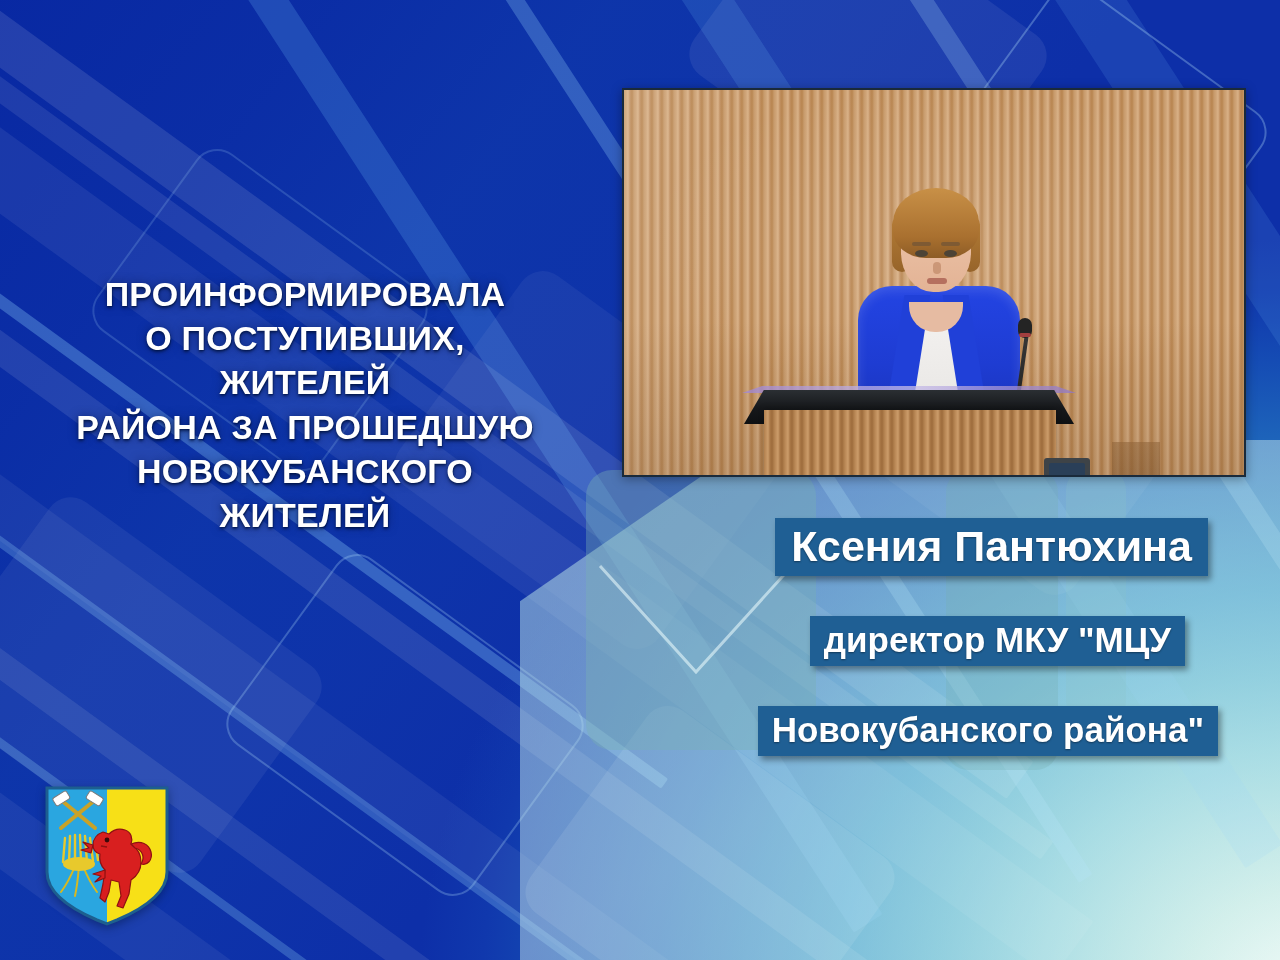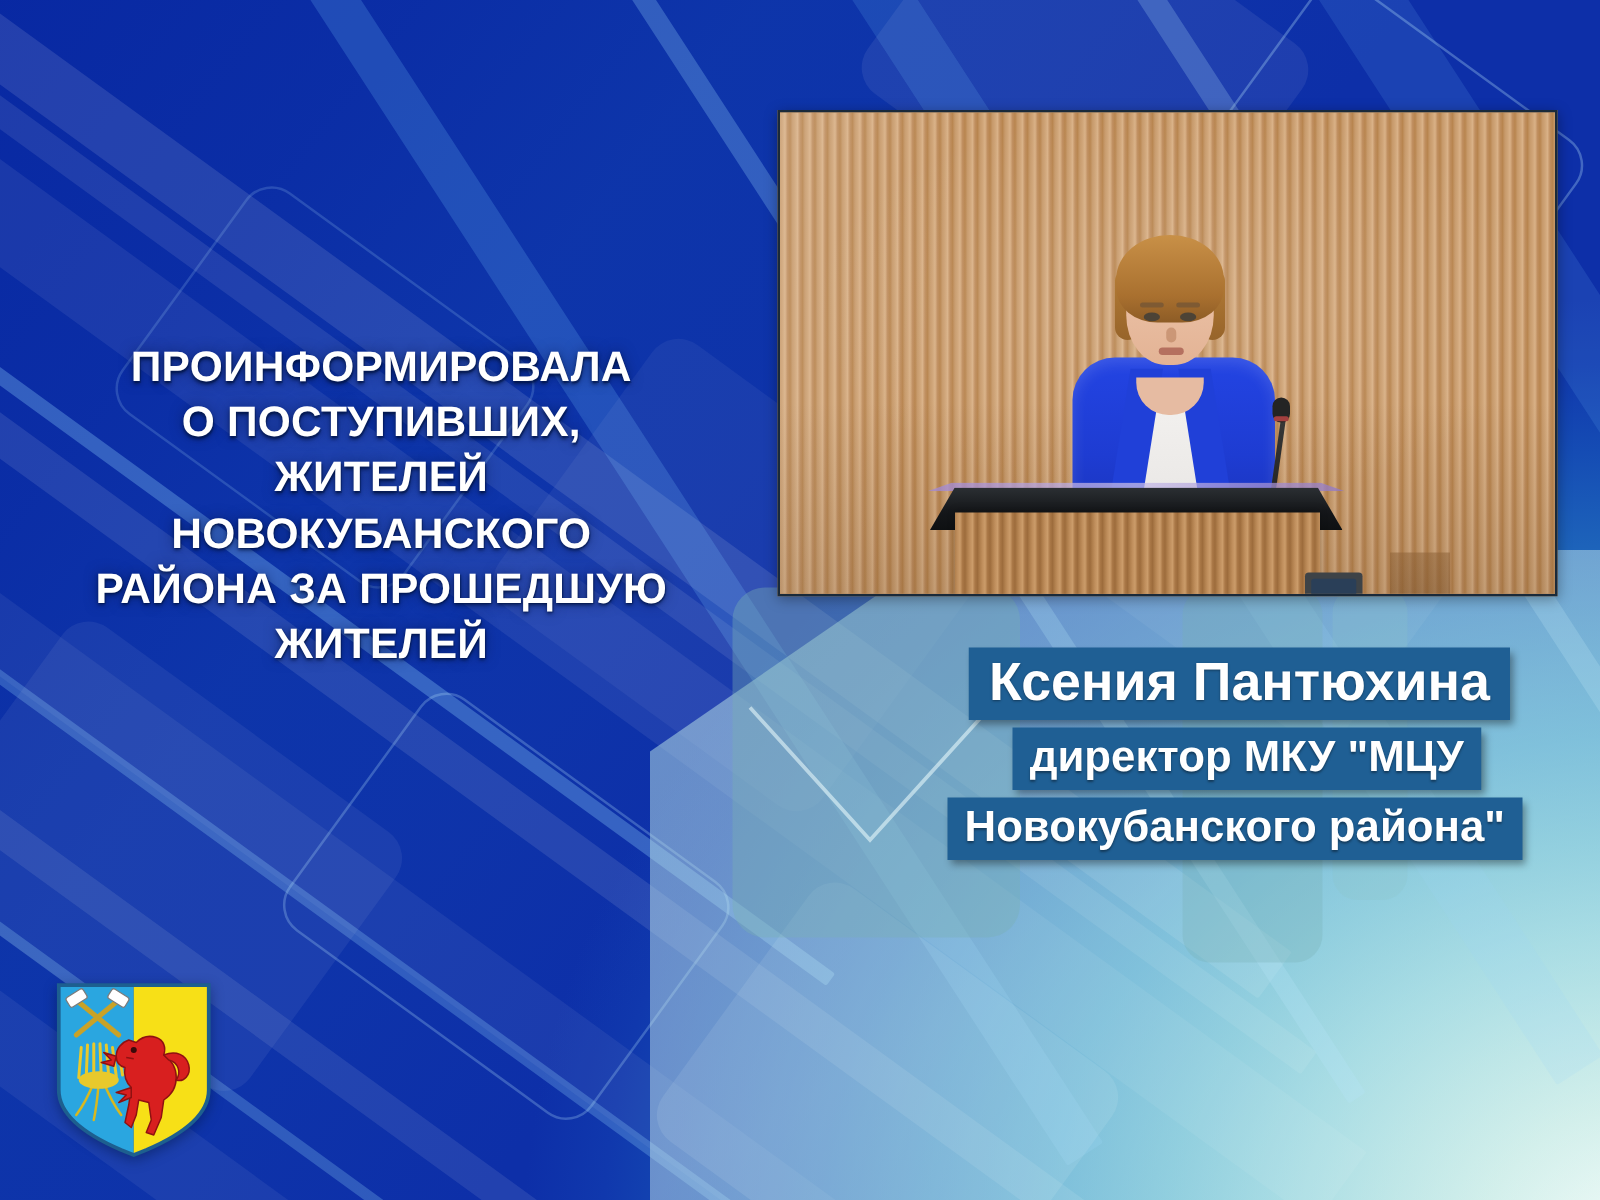--- a/index.html
+++ b/index.html
@@ -199,21 +199,21 @@
     text-shadow:
       0 2px 3px rgba(0,18,60,.75),
       0 0 10px rgba(0,20,70,.55),
       1px 1px 0 rgba(0,25,80,.35);
   }
 
   
   .namebar{
     position:absolute;
     left:0; top:518px; width:1280px;
-    display:flex; flex-direction:column; align-items:flex-end;
+    display:flex; flex-direction:column; align-items:flex-end;gap:34px;
   }
   .namebar .line{
     display:block;
     background:#1f5f94;
     color:#ffffff;
     font-weight:700;
     white-space:nowrap;
     box-shadow:3px 4px 6px rgba(0,0,0,.38);
     text-shadow:0 1px 2px rgba(0,0,0,.40);
   }
@@ -335,22 +335,22 @@
 
     <div class="mon-box">
         <i></i>
       </div>
   </div>
 
   <div class="headline">
     <div>ПРОИНФОРМИРОВАЛА</div>
     <div>О ПОСТУПИВШИХ,</div>
     <div>ЖИТЕЛЕЙ</div>
+    <div>РАЙОНА ЗА ПРОШЕДШУЮ</div>
     <div>НОВОКУБАНСКОГО</div>
-    <div>РАЙОНА ЗА ПРОШЕДШУЮ</div>
     <div>ЖИТЕЛЕЙ</div>
   </div>
 
   <div class="namebar">
     <span class="line l1">Ксения Пантюхина</span>
     <span class="line l2">директор МКУ "МЦУ</span>
     <span class="line l3">Новокубанского района"</span>
   </div>
 
   <div class="emblem" title="Герб Новокубанского района">

